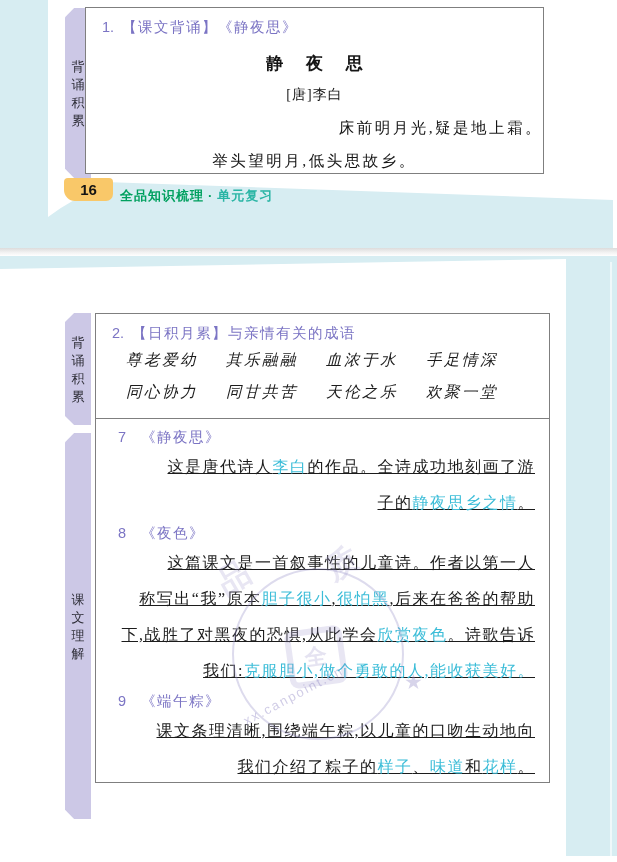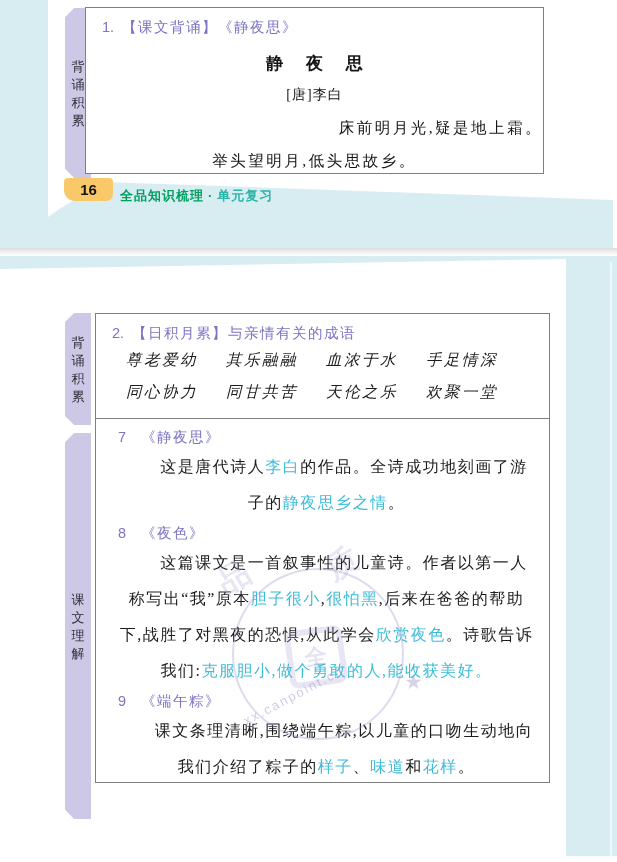--- a/index.html
+++ b/index.html
@@ -50,21 +50,21 @@
   .idiom-row{position:absolute;left:30px;display:flex;gap:28px;font-family:"Liberation Serif","DejaVu Serif",serif;
              font-size:15.5px;letter-spacing:2.5px;color:#1c1c1c;white-space:nowrap;font-style:italic;}
   .idiom-row1{top:36px;}
   .idiom-row2{top:68px;}
   .box3{left:95px;top:162px;width:455px;height:365px;}
   .items-flow{position:absolute;left:0;top:0;right:0;bottom:0;padding:6px 14px 0 10px;box-sizing:border-box;}
   .item-head{display:flex;gap:15px;padding-left:12px;line-height:24px;font-size:14.5px;
              color:#7b74c4;letter-spacing:1.5px;white-space:nowrap;}
   .item-head .inum{letter-spacing:0;}
   .item-para{margin:0 0 0 12px;font-family:"Liberation Serif","DejaVu Serif",serif;font-size:16px;
-             line-height:36px;letter-spacing:1.5px;text-indent:2.2em;color:#1c1c1c;text-align:center;}
+             line-height:36px;letter-spacing:1.5px;text-indent:2.2em;color:#1c1c1c;text-align:right;text-decoration:underline;}
   .c-k{color:#1c1c1c;}
   .c-c{color:#3cbdd8;}
 
   
   .watermark{position:absolute;left:0;top:0;width:566px;height:600px;pointer-events:none;z-index:6;}
   .wm-circle{position:absolute;left:232px;top:312px;width:168px;height:168px;border-radius:50%;
              border:2.5px solid rgba(150,142,200,.32);}
   .wm-stamp{position:absolute;left:287px;top:372px;width:46px;height:46px;border:6px solid rgba(150,142,200,.22);
             border-radius:9px;transform:rotate(-8deg);display:flex;align-items:center;justify-content:center;
             font-size:22px;color:rgba(150,142,200,.25);font-weight:bold;}

